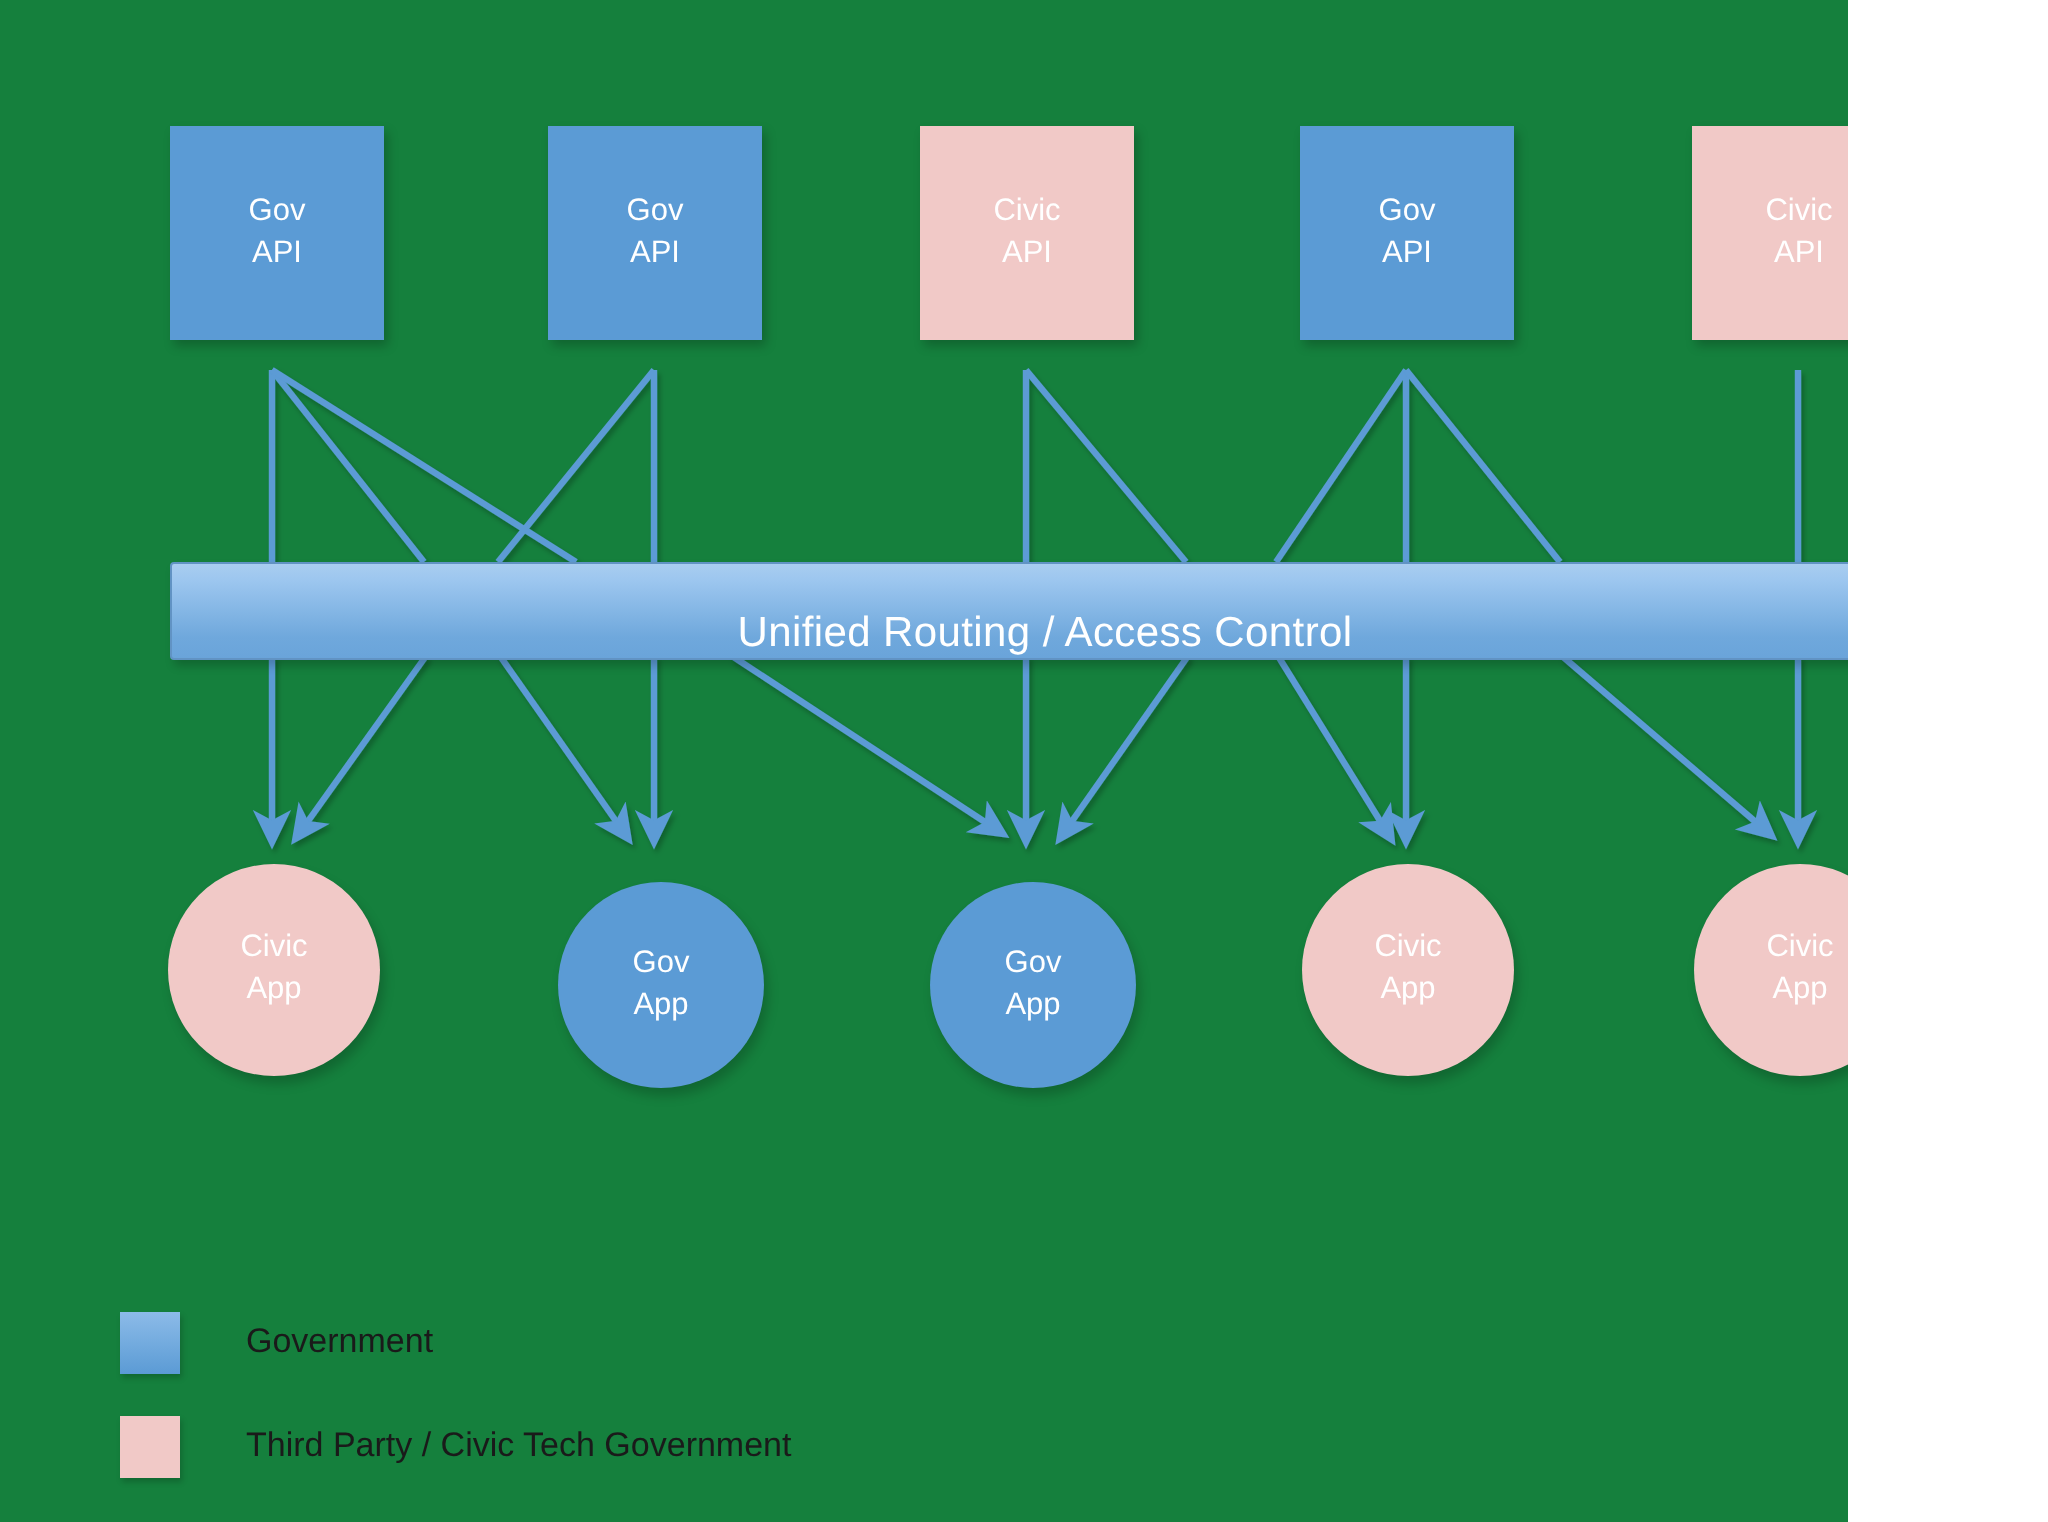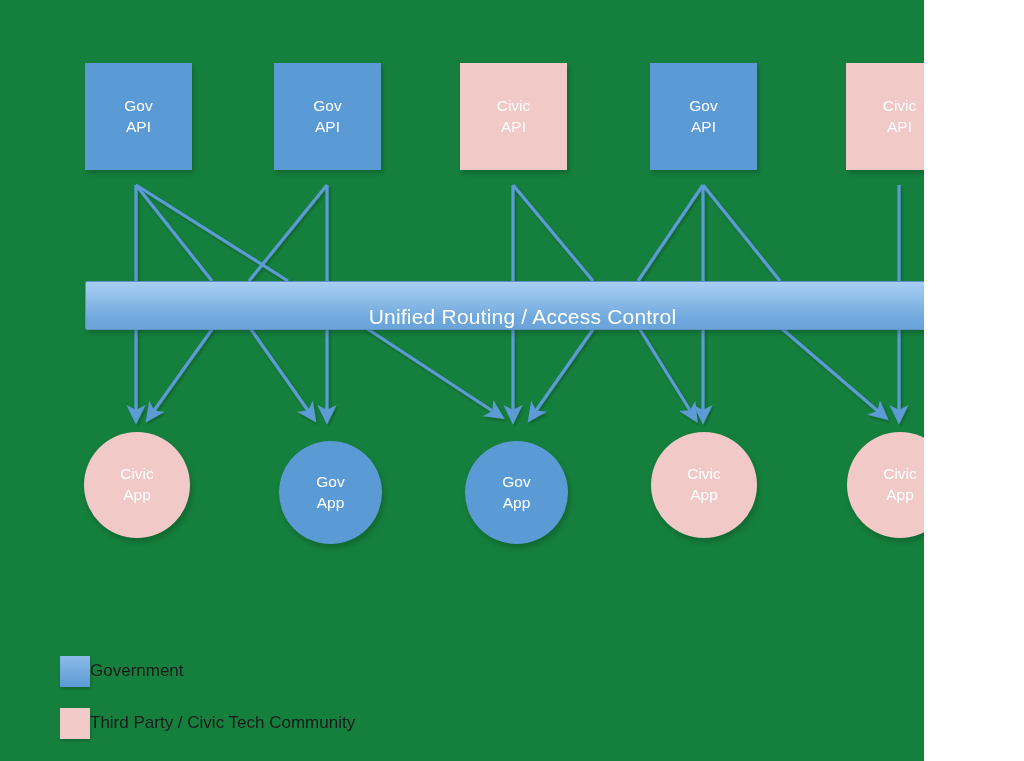--- a/index.html
+++ b/index.html
@@ -106,20 +106,21 @@
   }
   .legend-swatch {
     width: 30px;
     height: 31px;
     box-shadow: 1px 2px 3px rgba(0,0,0,0.20);
     flex: none;
   }
   .legend-swatch.gov   { background: linear-gradient(to bottom,#8cbbe8 0%, #5b9bd5 100%); }
   .legend-swatch.civic { background: #f1c9c7; }
   .legend-text {
+    margin-left: 33px;
     font-size: 17px;
     color: #1a1a1a;
     white-space: nowrap;
   }
 </style>
 </head>
 <body>
 
 <div id="stage">
 
@@ -210,17 +211,17 @@
       </div>
     </div>
 
   <div id="legend">
       <div class="legend-row">
         <div class="legend-swatch gov"></div>
         <div class="legend-text">Government</div>
       </div>
       <div class="legend-row">
         <div class="legend-swatch civic"></div>
-        <div class="legend-text">Third Party / Civic Tech Community</div>
+        <div class="legend-text">Third Party / Civic Tech Government</div>
       </div>
     </div>
 
 </div>
 
 </body></html>

